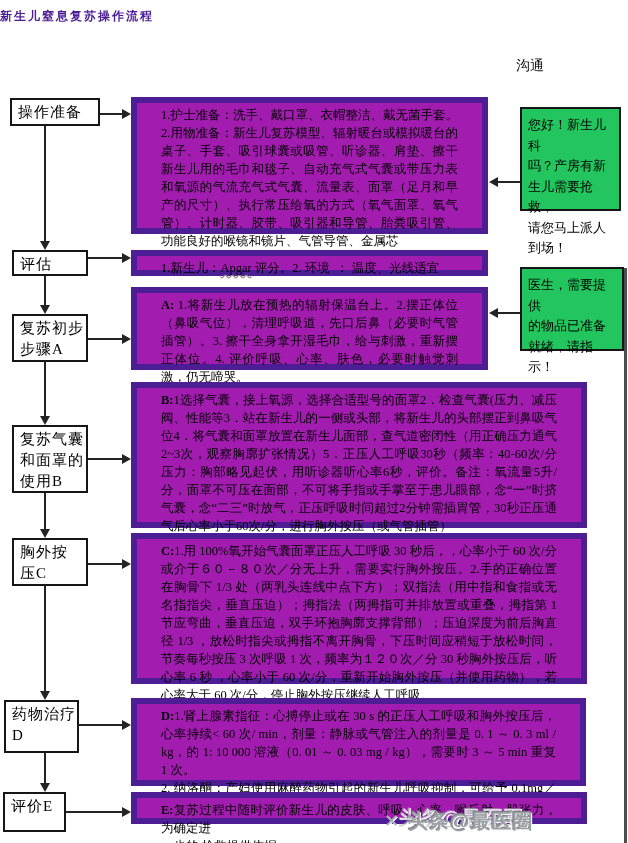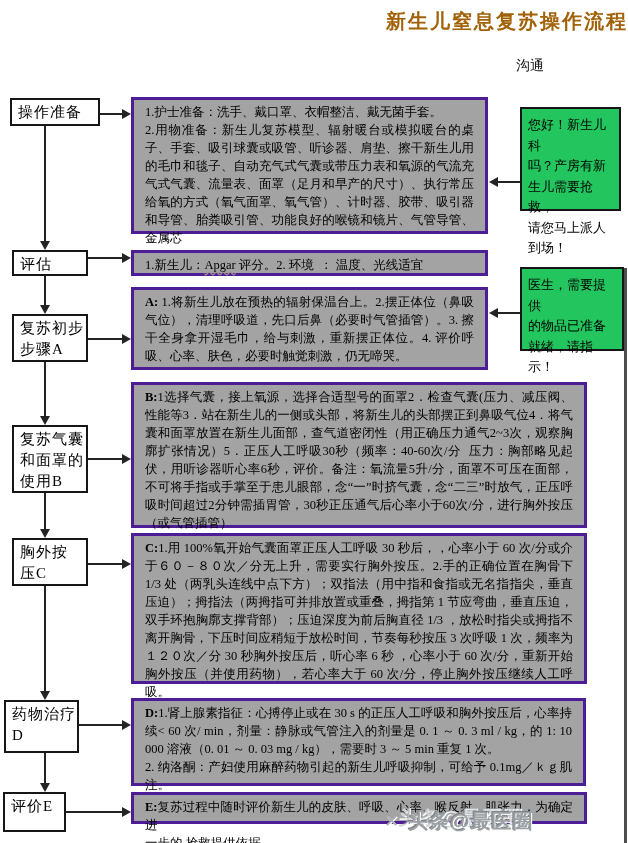--- a/index.html
+++ b/index.html
@@ -1,32 +1,32 @@
 <!DOCTYPE html>
 <html><head>
 <meta charset="utf-8">
 <style>
   html,body{margin:0;padding:0;background:#ffffff;}
   .page{
     position:relative;width:628px;height:843px;background:#ffffff;
     font-family:"Liberation Serif","DejaVu Serif",serif;color:#111;overflow:hidden;
   }
   .title{
-    position:absolute;left:0;right:0;top:8px;text-align:right;
-    font-size:20px;font-weight:700;letter-spacing:2px;color:#a16207;
+    position:absolute;left:0;right:0;top:8px;text-align:left;
+    font-size:12px;font-weight:700;letter-spacing:2px;color:#4c1d95;
     font-family:"Liberation Sans","DejaVu Sans",sans-serif;
   }
   .comm{position:absolute;left:516px;top:57px;font-size:14px;color:#111;}
   .node{
     position:absolute;box-sizing:border-box;border:2px solid #161616;background:#fff;
     font-size:15px;line-height:21px;padding:2px 6px;white-space:pre;letter-spacing:1px;color:#000;
   }
   .desc{
-    position:absolute;box-sizing:border-box;border:3px solid #4c1d95;background:#a3a3a3;
-    font-size:12.5px;line-height:18px;padding:3px 11px;text-align:justify;
+    position:absolute;box-sizing:border-box;border:6px solid #4c1d95;background:#a21caf;
+    font-size:12.5px;line-height:18px;padding:3px 24px;text-align:justify;
     white-space:pre-wrap;color:#000;
   }
   .desc b{font-weight:700;}
   .apgar{text-decoration:underline;text-decoration-style:wavy;text-decoration-color:#a08c8c;text-underline-offset:2px;}
   .callout{
     position:absolute;box-sizing:border-box;border:2px solid #161616;background:#22c55e;
     font-size:13px;line-height:20.5px;padding:6px 6px;white-space:pre-wrap;color:#000;
   }
   .hline{position:absolute;height:2px;background:#232323;}
   .vline{position:absolute;width:2px;background:#232323;}

